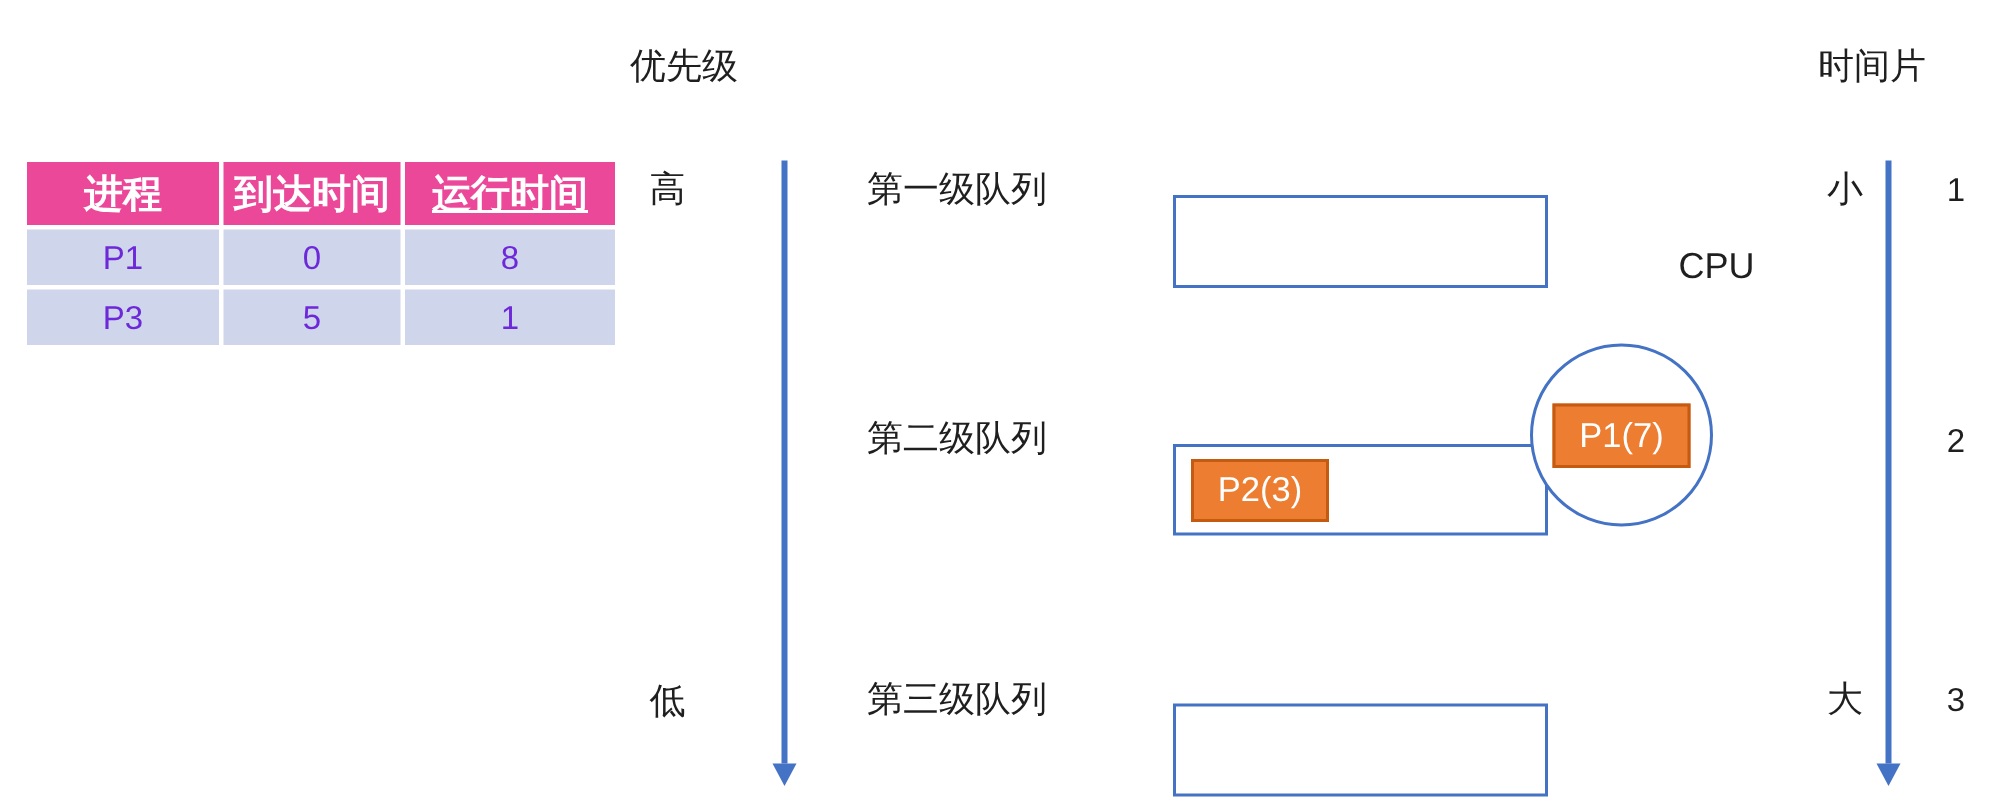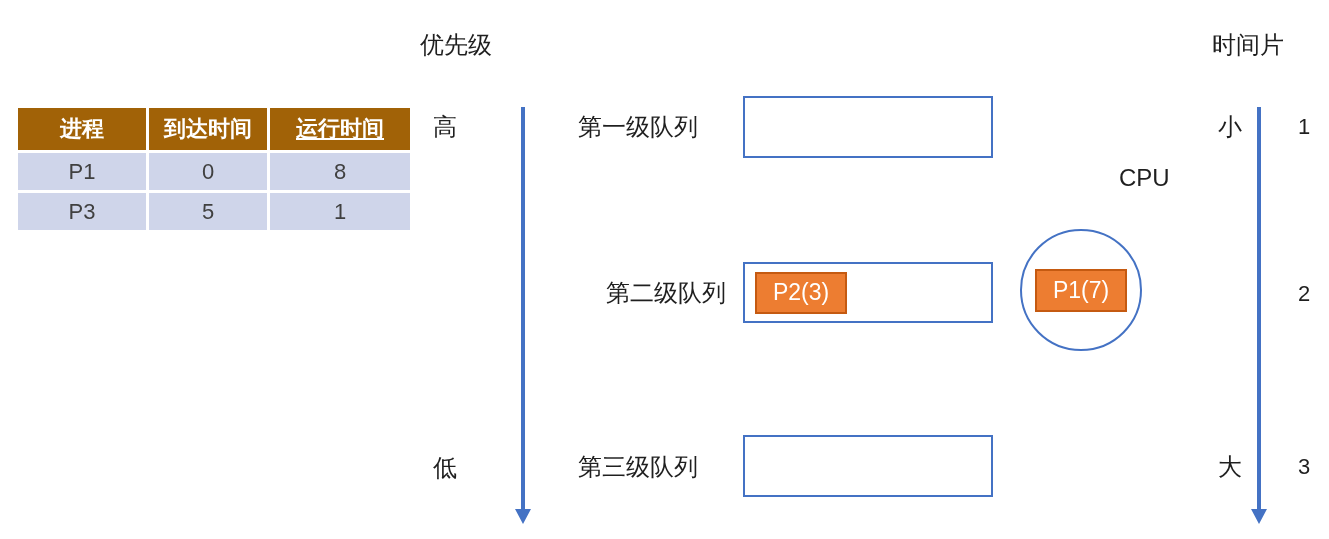--- a/index.html
+++ b/index.html
@@ -20,34 +20,34 @@
   .process-table {
     position: absolute;
     left: 15px;
     top: 105px;
     border-collapse: separate;
     border-spacing: 3px;
     background: #ffffff;
     text-align: center;
   }
   .process-table th {
-    background: #a16207;
+    background: #ec4899;
     color: #ffffff;
     font-weight: bold;
-    font-size: 22px;
+    font-size: 26px;
     height: 42px;
     padding: 0 6px;
   }
   .process-table th.c1 { width: 128px; }
   .process-table th.c2 { width: 118px; }
   .process-table th.c3 { width: 140px; text-decoration: underline; }
   .process-table td {
     font-size: 22px;
     height: 37px;
-    color: #404040;
+    color: #6d28d9;
   }
   .process-table tr.odd td  { background: #CFD5EA; }
   .process-table tr.even td { background: #E9EBF5; }
 
   
   .txt {
     position: absolute;
     font-size: 24px;
     line-height: 28px;
     white-space: nowrap;
@@ -69,28 +69,29 @@
     width: 0;
     height: 0;
     border-left: 8px solid transparent;
     border-right: 8px solid transparent;
     border-top: 15px solid #4472C4;
   }
 
   
   .queue-box {
     position: absolute;
-    left: 743px;
+    left: 782px;
     width: 250px;
     height: 62px;
     border: 2px solid #4472C4;
     background: #ffffff;
     display: flex;
     align-items: center;
     padding-left: 10px;
+    margin-top: 34px;
   }
 
   
   .chip {
     width: 92px;
     height: 42px;
     background: #ED7D31;
     border: 2px solid #C55A11;
     color: #ffffff;
     font-size: 23px;
@@ -142,21 +143,21 @@
     </tbody>
   </table>
 
   <div class="txt" style="left:420px; top:31px;">优先级</div>
   <div class="txt center" style="left:420px; top:113px; width:50px;">高</div>
   <div class="txt center" style="left:420px; top:454px; width:50px;">低</div>
   <div class="axis-line" style="left:521px;"></div>
   <div class="axis-head" style="left:515px;"></div>
 
   <div class="txt" style="left:578px; top:113px;">第一级队列</div>
-  <div class="txt" style="left:578px; top:279px;margin-left:28px;">第二级队列</div>
+  <div class="txt" style="left:578px; top:279px;">第二级队列</div>
   <div class="txt" style="left:578px; top:453px;">第三级队列</div>
 
   <div class="queue-box" style="top:96px;"></div>
   <div class="queue-box" style="top:262px; height:61px;">
     <div class="chip">P2(3)</div>
   </div>
   <div class="queue-box" style="top:435px;"></div>
 
   <div class="txt center" style="left:1119px; top:164px; width:50px;">CPU</div>
   <div class="cpu-circle">

